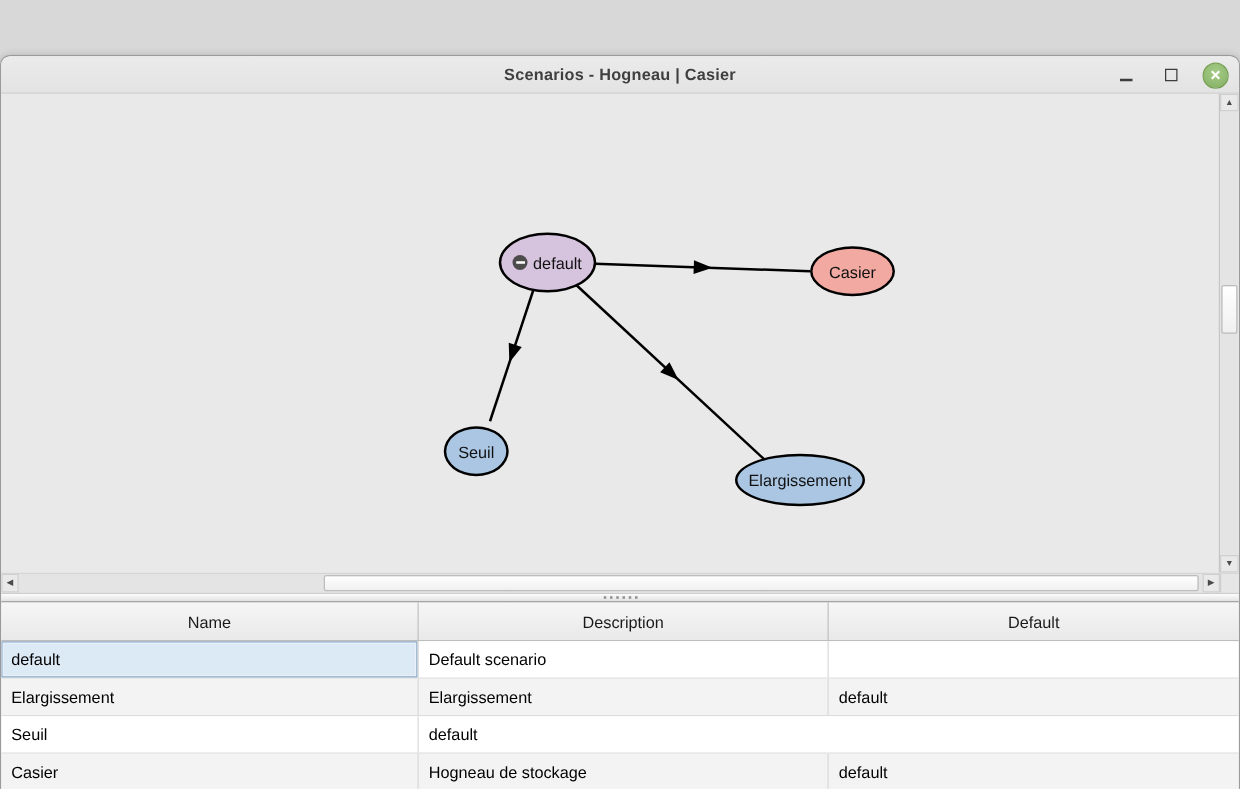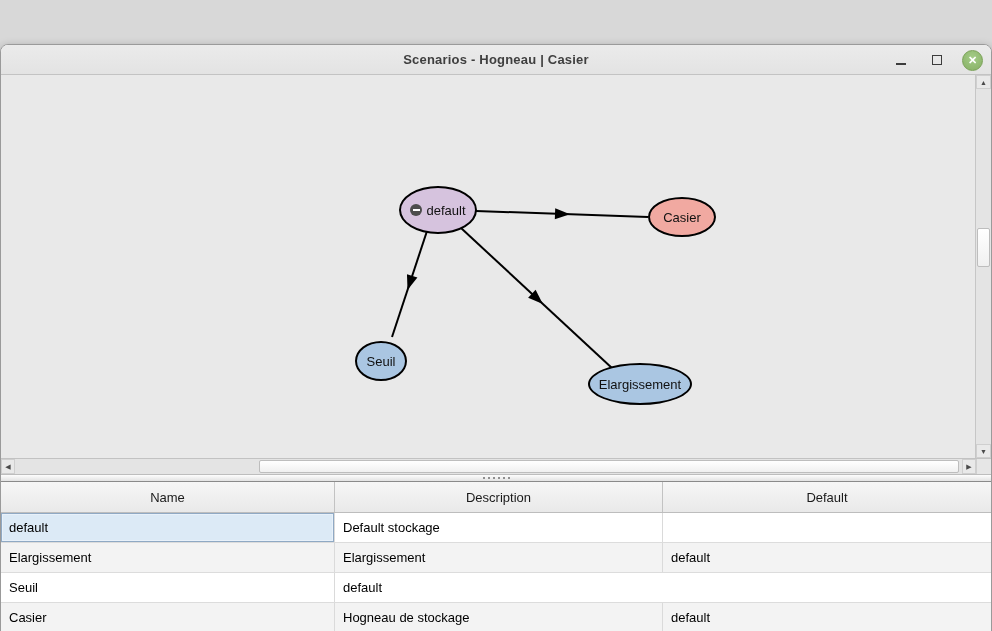--- a/index.html
+++ b/index.html
@@ -149,21 +149,21 @@
 
   <div class="table">
     <div class="thead">
       <div class="th col-name">Name</div>
       <div class="th col-desc">Description</div>
       <div class="th col-parent">Default</div>
     </div>
     <div class="tbody">
       <div class="trow">
         <div class="td col-name name-cell selected">default</div>
-        <div class="td col-desc">Default stockage</div>
+        <div class="td col-desc">Default scenario</div>
         <div class="td col-parent"></div>
       </div>
       <div class="trow alt">
         <div class="td col-name name-cell">Elargissement</div>
         <div class="td col-desc">Elargissement</div>
         <div class="td col-parent">default</div>
       </div>
       <div class="trow">
         <div class="td col-name name-cell">Seuil</div>
         <div class="td col-parent">default</div>

